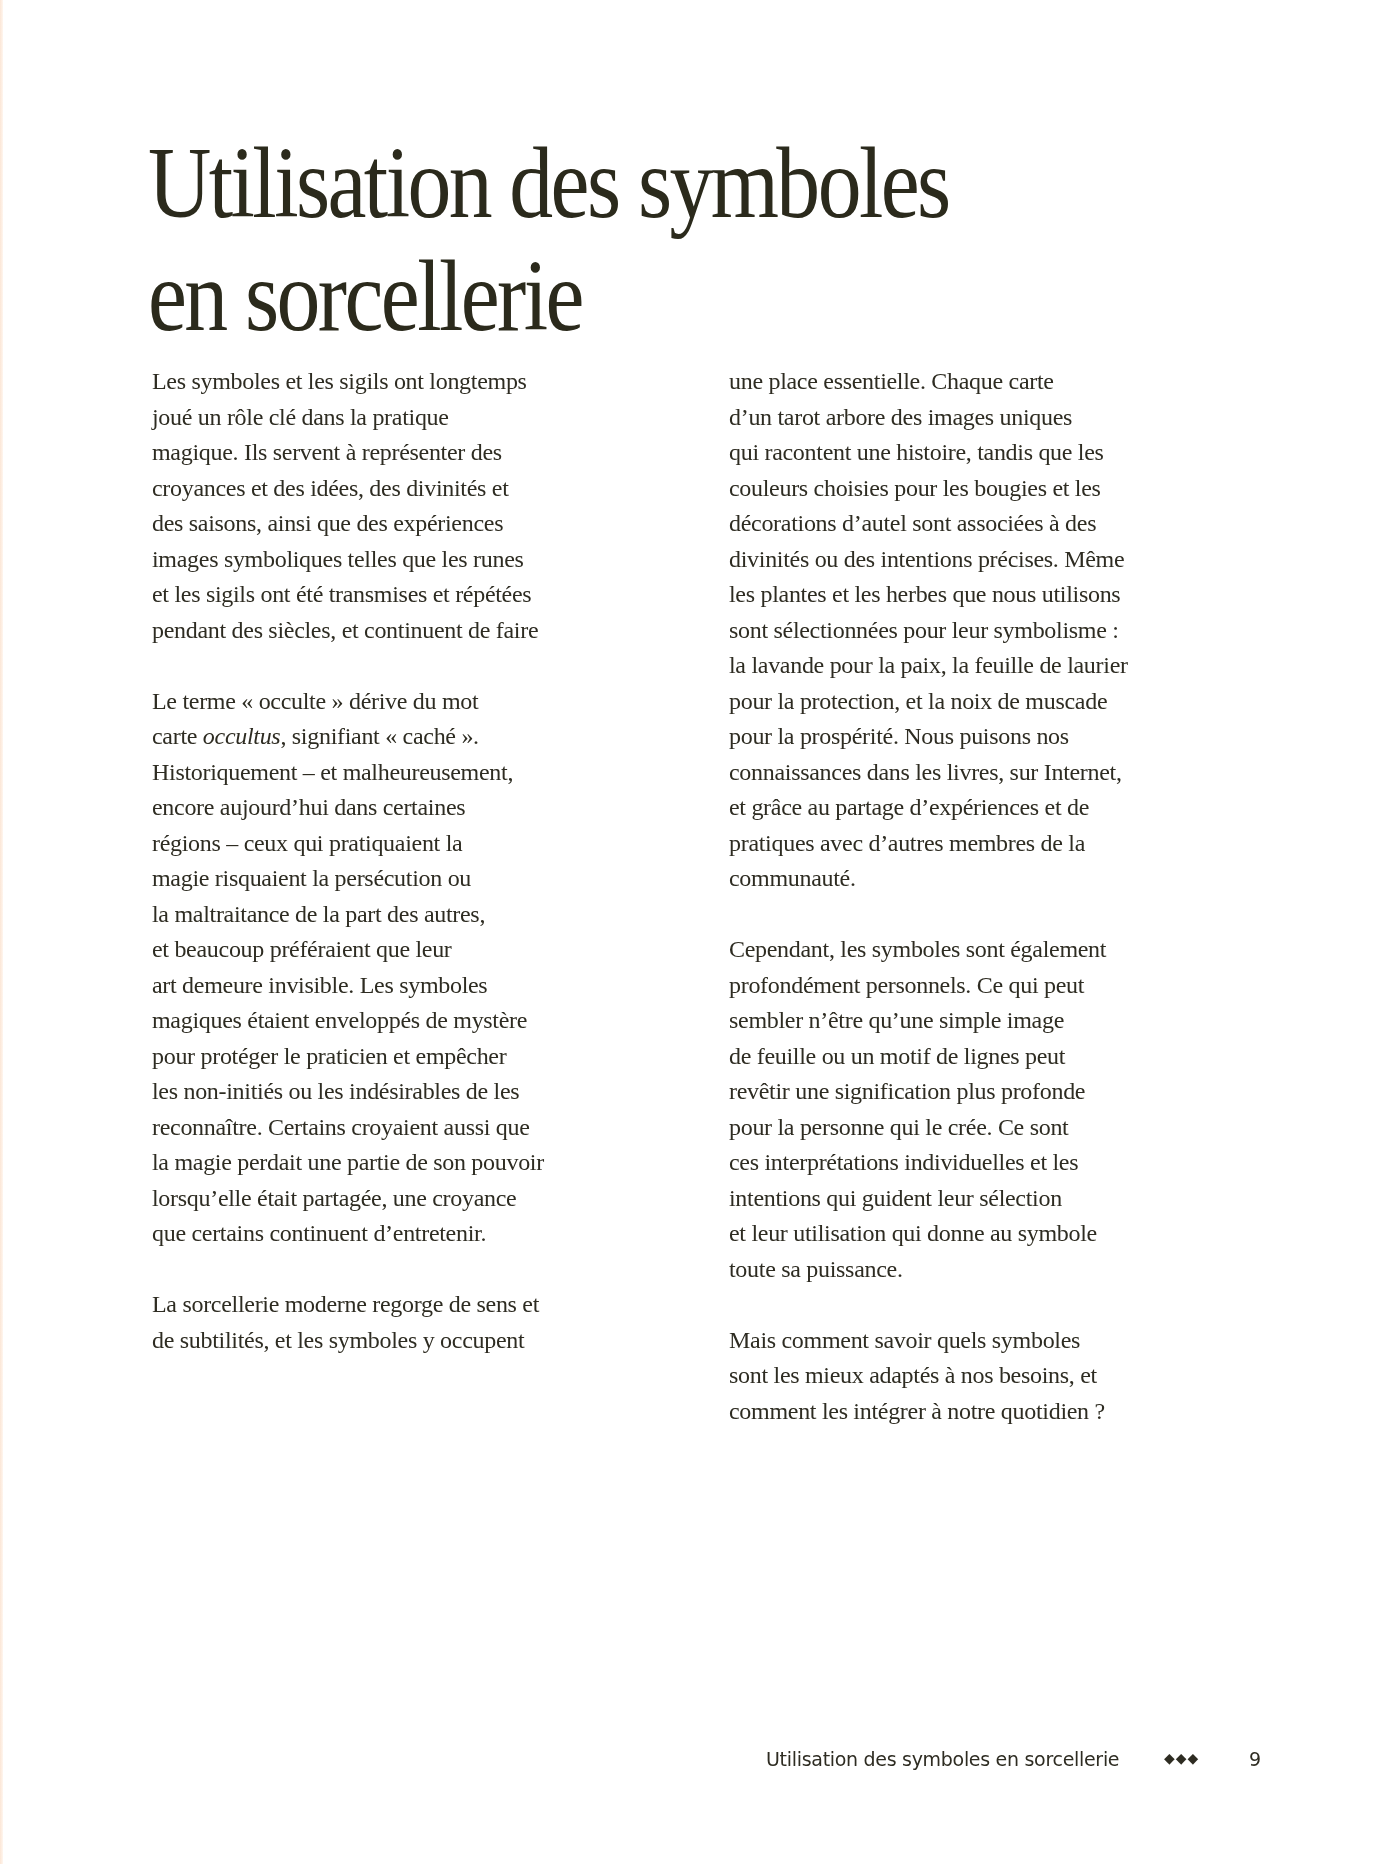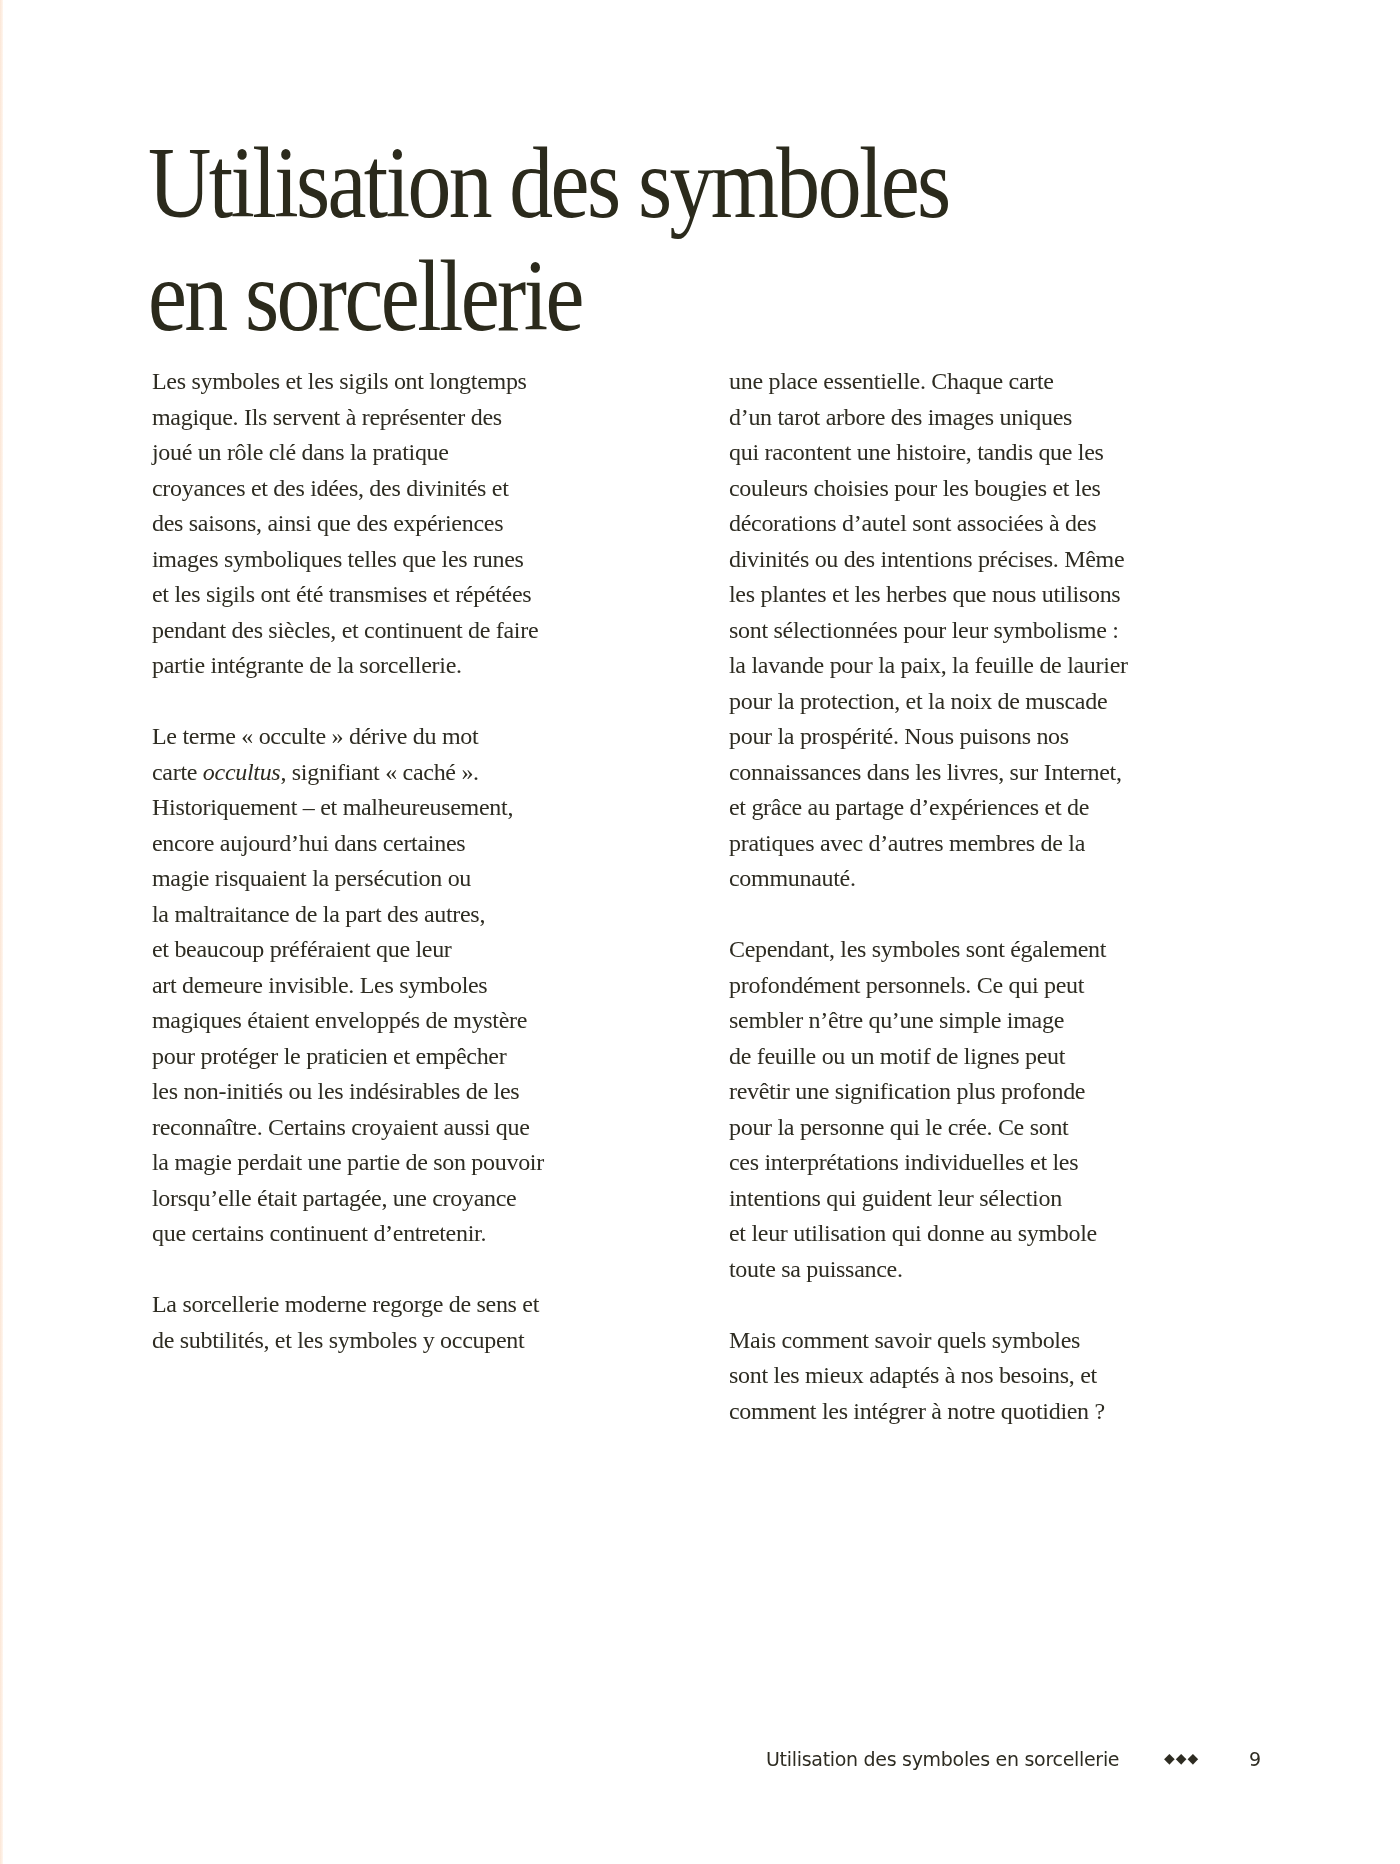--- a/index.html
+++ b/index.html
@@ -96,34 +96,34 @@
 <div class="edge-strip"></div>
 
 <h1 class="page-title">
   <span>Utilisation des symboles</span>
   <span>en sorcellerie</span>
 </h1>
 
 <div class="column left" id="left-col">
     <p class="para">
       <span class="line">Les symboles et les sigils ont longtemps</span>
+      <span class="line">joué un rôle clé dans la pratique</span>
       <span class="line">magique. Ils servent à représenter des</span>
-      <span class="line">joué un rôle clé dans la pratique</span>
       <span class="line">croyances et des idées, des divinités et</span>
       <span class="line">des saisons, ainsi que des expériences</span>
       <span class="line">images symboliques telles que les runes</span>
       <span class="line">et les sigils ont été transmises et répétées</span>
       <span class="line">pendant des siècles, et continuent de faire</span>
-      <span class="line">partie intégrante de la sorcellerie.</span>
     </p>
     <p class="para">
       <span class="line">Le terme « occulte » dérive du mot</span>
       <span class="line"><span>carte </span><span class="ital">occultus</span><span>, signifiant « caché ».</span></span>
       <span class="line">Historiquement – et malheureusement,</span>
       <span class="line">encore aujourd’hui dans certaines</span>
+      <span class="line">régions – ceux qui pratiquaient la</span>
       <span class="line">magie risquaient la persécution ou</span>
       <span class="line">la maltraitance de la part des autres,</span>
       <span class="line">et beaucoup préféraient que leur</span>
       <span class="line">art demeure invisible. Les symboles</span>
       <span class="line">magiques étaient enveloppés de mystère</span>
       <span class="line">pour protéger le praticien et empêcher</span>
       <span class="line">les non-initiés ou les indésirables de les</span>
       <span class="line">reconnaître. Certains croyaient aussi que</span>
       <span class="line">la magie perdait une partie de son pouvoir</span>
       <span class="line">lorsqu’elle était partagée, une croyance</span>

